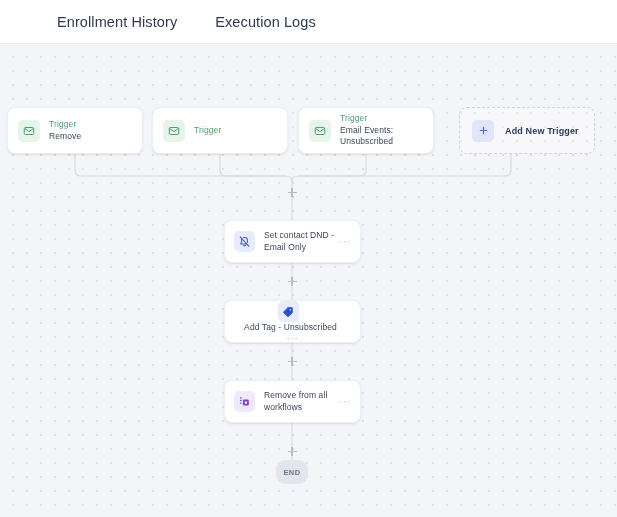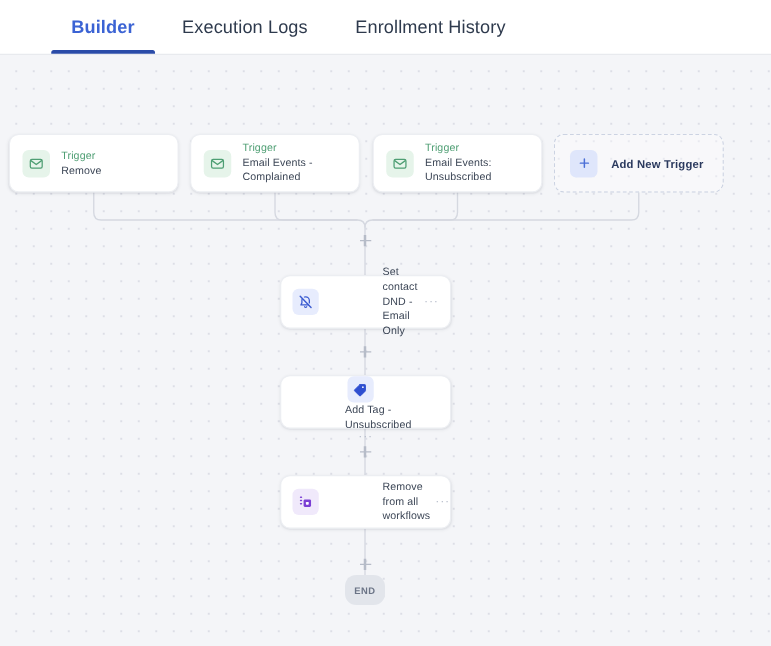--- a/index.html
+++ b/index.html
@@ -90,20 +90,21 @@
     position: absolute;
     top: 0;
     height: 47px;
     border: 1px dashed #ccd3e2;
     border-radius: 8px;
     background: rgba(255,255,255,.35);
     display: flex;
     align-items: center;
     padding: 0 12px;
     cursor: pointer;
+    margin-left: 16px;
   }
   .addcard .plusbox {
     width: 22px; height: 22px;
     background: #dfe6fb;
     border-radius: 5px;
     display: flex; align-items: center; justify-content: center;
     margin-right: 11px;
     flex: 0 0 auto;
   }
   .addcard .addtxt { font-size: 9px; color: #2b3a5e; font-weight: 700; letter-spacing: .15px; }
@@ -132,21 +133,20 @@
   }
   .aico.blue   { background: #e7ecfd; }
   .aico.purple { background: #f0e9fb; }
   .atxt {
     font-size: 8.5px;
     color: #3c4656;
     line-height: 1.38;
     letter-spacing: .1px;
     flex: 1 1 auto;
     padding-right: 4px;
-    margin-left: 42px;
   }
   .dots {
     flex: 0 0 auto;
     font-size: 10px;
     color: #b9bfcc;
     letter-spacing: .6px;
     line-height: 1;
     cursor: pointer;
   }
 
@@ -179,28 +179,25 @@
     font-size: 7.5px;
     color: #6b7486;
     letter-spacing: .4px;
     font-weight: 700;
   }
 </style>
 </head>
 <body>
 
 <div class="tabbar">
-  <div class="tab active">
-    <span>Builder</span>
+  <div class="tab">
+    <span>Enrollment History</span>
   </div>
   <div class="tab">
     <span>Execution Logs</span>
-  </div>
-  <div class="tab">
-    <span>Enrollment History</span>
   </div>
 </div>
 
 <div class="canvas">
 
   <svg class="wires" viewBox="0 0 617 473" preserveAspectRatio="none">
     <g fill="none" stroke="#d5d8e0" stroke-width="1.1">
 
       <path d="M75,110 L75,126 Q75,132 81,132 L286,132 Q292,132 292,138 L292,150"></path>
       <path d="M220,110 L220,126 Q220,132 226,132 L286,132"></path>
@@ -234,21 +231,20 @@
 
     <div class="tcard" style="left:152px; width:136px;">
       <span class="tico">
         <svg width="12" height="12" viewBox="0 0 24 24" fill="none" stroke="#4e9e73" stroke-width="2" stroke-linecap="round" stroke-linejoin="round">
           <rect x="2.5" y="5" width="19" height="14" rx="2.5"></rect>
           <path d="M3.5,7 L12,13.2 L20.5,7"></path>
         </svg>
       </span>
       <span class="tmeta">
         <span class="tlabel">Trigger</span>
-        <span class="tname">Email Events - Complained</span>
       </span>
     </div>
 
     <div class="tcard" style="left:298px; width:136px;">
       <span class="tico">
         <svg width="12" height="12" viewBox="0 0 24 24" fill="none" stroke="#4e9e73" stroke-width="2" stroke-linecap="round" stroke-linejoin="round">
           <rect x="2.5" y="5" width="19" height="14" rx="2.5"></rect>
           <path d="M3.5,7 L12,13.2 L20.5,7"></path>
         </svg>
       </span>

